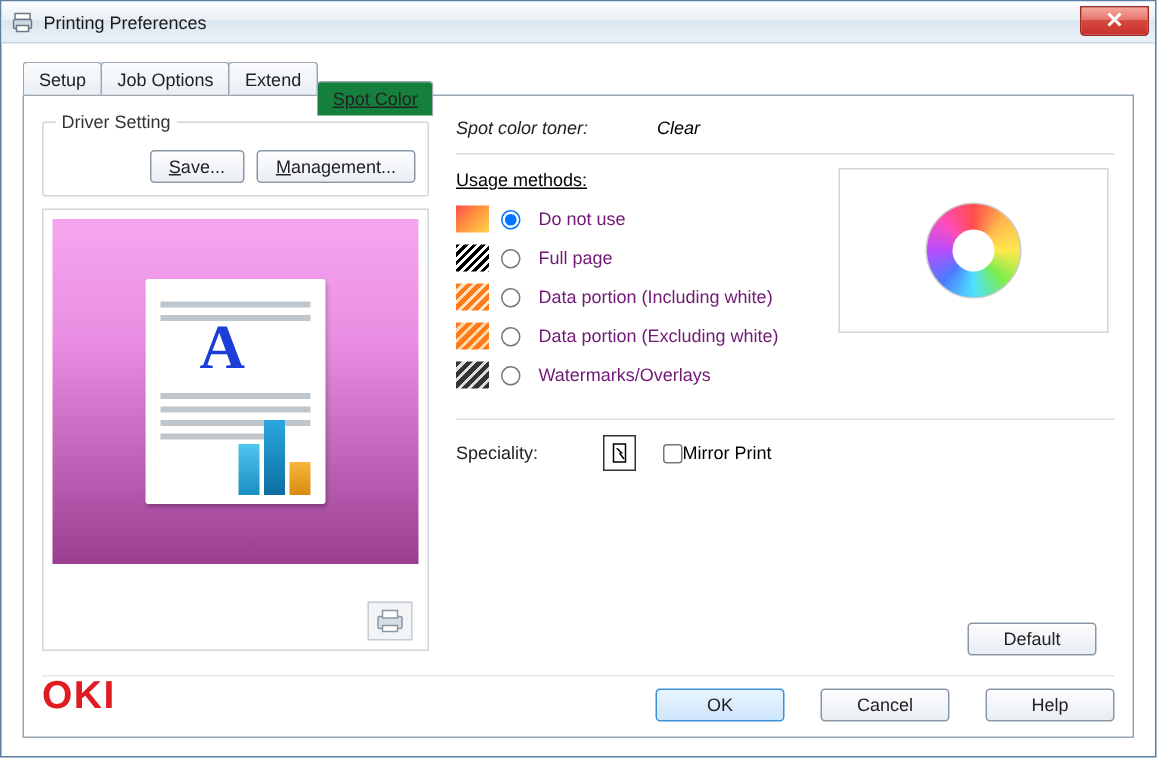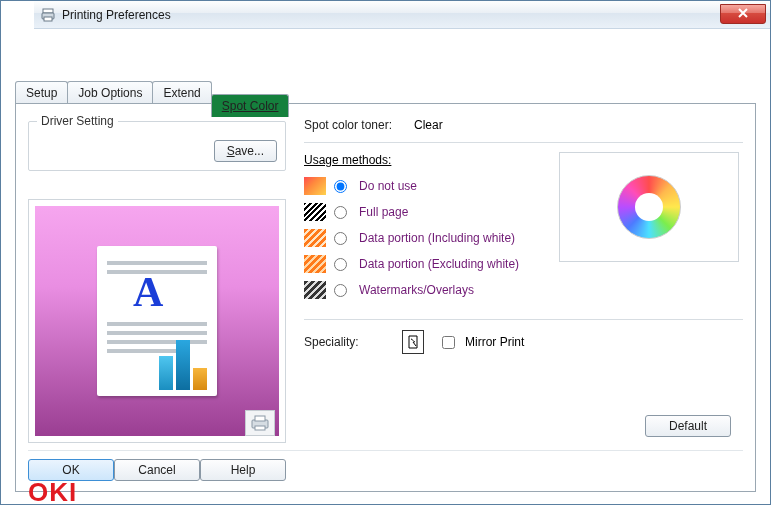--- a/index.html
+++ b/index.html
@@ -1,32 +1,32 @@
 <!DOCTYPE html>
 <html><head>
 <meta charset="utf-8">
 <style>
   * { box-sizing: border-box; font-family: "Segoe UI", Tahoma, sans-serif; font-size: 12px; }
   body { margin: 0; background: #fff; }
-  .window { width: 771px; height: 505px; border: 1px solid #5a7fa0; background: #fff; position: relative; box-shadow: 0 0 8px rgba(0,0,0,.15); padding-left: 33px; }
+  .window { width: 771px; height: 505px; border: 1px solid #5a7fa0; background: #fff; position: relative; box-shadow: 0 0 8px rgba(0,0,0,.15); }
   .titlebar { height: 28px; background: linear-gradient(#fdfefe,#e9eff5 45%,#dce6f0 46%,#eaf1f8); border-bottom: 1px solid #c8d6e4; display:flex; align-items:center; padding:0 0 0 6px; }
   .titlebar .ticon { width:16px; height:16px; margin-right:6px; display:flex; align-items:center; justify-content:center;}
   .titlebar .ttext { color:#1a1a1a; }
   .closebtn { margin-left:auto; width:46px; height:20px; margin-right:4px; margin-top:-1px;
     background: linear-gradient(#f6a9a0,#e5756b 45%,#d64b3f 46%,#c9302c);
     border:1px solid #9e2b24; border-radius:0 0 3px 3px; display:flex; align-items:center; justify-content:center; color:#fff; font-weight:bold; }
-  .client { position:absolute; top:28px; left:0; right:0; bottom:0; padding:10px 14px 12px 14px;margin-top:40px; }
+  .client { position:absolute; top:28px; left:0; right:0; bottom:0; padding:10px 14px 12px 14px; }
 
   .tabstrip { display:flex; align-items:flex-end; height:24px; position:relative; z-index:2;}
   .tab { padding:4px 10px 3px; border:1px solid #9aa7b2; border-bottom:none; background:linear-gradient(#fafcfe,#e9eef3); margin-right:-1px; border-radius:3px 3px 0 0; color:#222; cursor:default;}
   .tab.active { background:#15803d; border-color:#9aa7b2; position:relative; top:14px; padding-bottom:4px;text-decoration:underline;}
   .tabpanel { border:1px solid #9aa7b2; background:#fff; height:calc(100% - 24px); position:relative; padding:10px 12px 12px 12px;}
 
   .cols { display:flex; gap:18px; height:100%; }
-  .leftcol { width:258px; display:flex; flex-direction:column;gap:20px; }
+  .leftcol { width:258px; display:flex; flex-direction:column; }
   .rightcol { flex:1; position:relative; }
 
   fieldset.driver { border:1px solid #cfd6dc; border-radius:2px; padding:6px 8px 8px 8px; margin:0 0 8px 0;}
   fieldset.driver legend { padding:0 4px; color:#333;}
   .combo { width:100%; height:22px; border:1px solid #9aa7b2; background:linear-gradient(#fff,#eef2f6); display:flex; align-items:center; padding:0 6px; justify-content:space-between; border-radius:2px;}
   .combo .chev { font-size:10px; color:#4a5a68;}
   .btnrow { display:flex; gap:8px; justify-content:flex-end; margin-top:6px;}
   button.win { height:22px; padding:0 12px; border:1px solid #8a98a5; background:linear-gradient(#fdfdfe,#e9eef3); border-radius:3px; color:#222; cursor:default;}
   button.win u { text-decoration: underline; }
 
@@ -38,21 +38,21 @@
   .doc .bigA { color:#1b3ed8; font-weight:bold; font-size:42px; font-family:"Times New Roman",serif; position:absolute; top:22px; left:36px;}
   .bars { position:absolute; bottom:6px; right:10px; display:flex; align-items:flex-end; gap:3px;}
   .bar { width:14px; }
   .bar.b1 { height:34px; background:linear-gradient(#4fc6f0,#1a8ec0);}
   .bar.b2 { height:50px; background:linear-gradient(#2aa7e0,#0d6ea0);}
   .bar.b3 { height:22px; background:linear-gradient(#f7b63c,#d88a10);}
   .printer-thumb { position:absolute; bottom:6px; right:10px; width:30px; height:26px; border:1px solid #c5ccd2; background:#f2f4f6; display:flex; align-items:center; justify-content:center;}
 
   .oki { margin-top:14px; font-family:"Arial Black",Arial,sans-serif; font-weight:900; font-size:26px; color:#e11b22; letter-spacing:1px;}
 
-  .krow { display:flex; align-items:flex-end; margin:4px 0 10px 0;}
+  .krow { display:flex; align-items:flex-end; gap:24px; margin:4px 0 10px 0;font-style:italic;}
   .klabel { color:#222; width:110px;}
   .hr { border-top:1px solid #d7dde2; margin:8px 0 10px 0;}
 
   .usage-heading { margin-bottom:6px;text-decoration:underline; }
   .usage-row { display:flex; align-items:center; gap:8px; height:26px;}
   .swatch { width:22px; height:18px; border:0; }
   .swatch.s1 { background:linear-gradient(135deg,#ff4d4d 0,#ff8a3d 40%,#ffd24d 100%); }
   .swatch.s2 { background:repeating-linear-gradient(135deg,#000 0 2px,#fff 2px 4px); }
   .swatch.s3 { background:repeating-linear-gradient(135deg,#ff7a1a 0 3px,#ffd8a8 3px 5px); }
   .swatch.s4 { background:repeating-linear-gradient(135deg,#ff7a1a 0 3px,#ffe6c7 3px 5px); }
@@ -60,25 +60,25 @@
   .swatch.s6 { background:repeating-linear-gradient(135deg,#333 0 3px,#ddd 3px 5px); }
   input[type=radio] { margin:0 4px 0 0;}
   .radio-label { color:#701a75; }
 
   .colorpreview { position:absolute; top:38px; right:4px; width:180px; height:110px; border:1px solid #cfd6dc; display:flex; align-items:center; justify-content:center;}
   .ring { width:64px; height:64px; border-radius:50%; background:conic-gradient(#ff4d4d,#ffb84d,#ffe84d,#7bed4d,#4de0ff,#4d7bff,#b84dff,#ff4db8,#ff4d4d); display:flex; align-items:center; justify-content:center; border:1px solid #ccc;}
   .ring .hole { width:28px; height:28px; background:#fff; border-radius:50%;}
 
   .specrow { display:flex; align-items:center; gap:18px; margin-top:6px;}
   .mirror-icon { width:22px; height:24px; border:1px solid #333; background:#fff; display:flex; align-items:center; justify-content:center; font-size:14px;}
-  .chk { display:flex; align-items:flex-end; gap:10px;}
+  .chk { display:flex; align-items:flex-end; gap:0;}
   .chk input { margin:0;}
 
   .default-row { position:absolute; right:12px; bottom:42px;}
-  .footer { position:absolute; right:12px; bottom:10px; left:12px; display:flex; gap:0; border-top:1px solid #e2e7eb; padding-top:8px;}
+  .footer { position:absolute; right:12px; bottom:10px; left:12px; display:flex; justify-content:flex-end; gap:24px; border-top:1px solid #e2e7eb; padding-top:8px;}
   button.primary { border:1px solid #3d8fd6; background:linear-gradient(#eaf4fe,#cde6fb); }
   button.wide { width:86px; }
 </style>
 </head>
 <body>
 
 <div class="window">
   <div class="titlebar">
     <span class="ticon">
       <svg width="14" height="14" viewBox="0 0 14 14">
@@ -106,20 +106,21 @@
     </div>
 
     <div class="tabpanel">
       <div class="cols">
 
         <div class="leftcol">
           <fieldset class="driver">
             <legend>Driver Setting</legend>
             <div class="btnrow">
               <button class="win"><u>S</u>ave...</button>
+              <button class="win"><u>M</u>anagement...</button>
             </div>
           </fieldset>
 
           <div class="preview">
             <div class="pgrad">
               <div class="doc">
                 <div class="line"></div>
                   <div class="line"></div>
                 <span class="bigA">A</span>
                 <div class="line" style="margin-top:48px;"></div>

